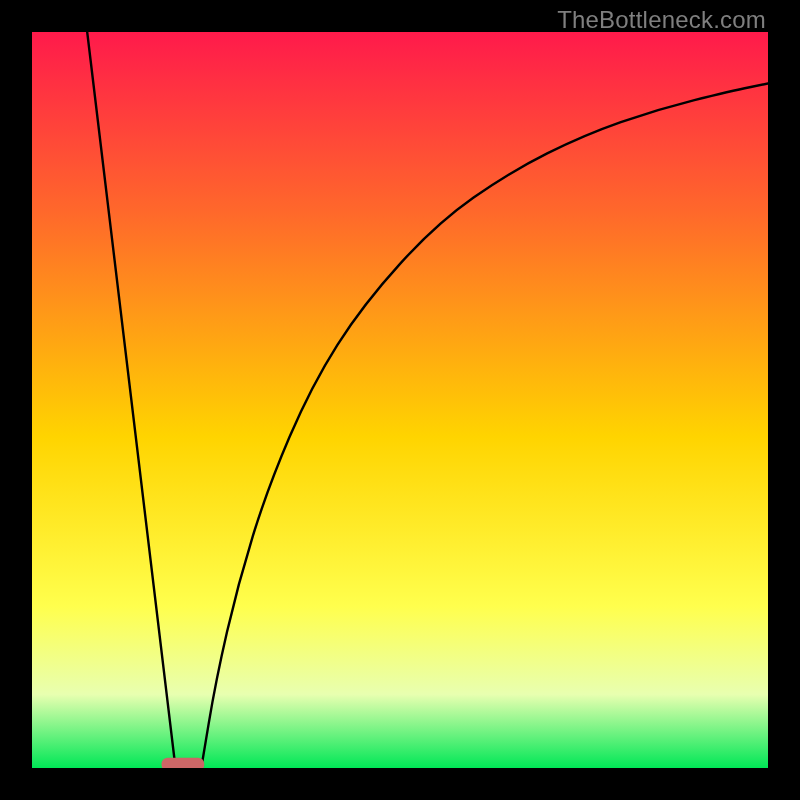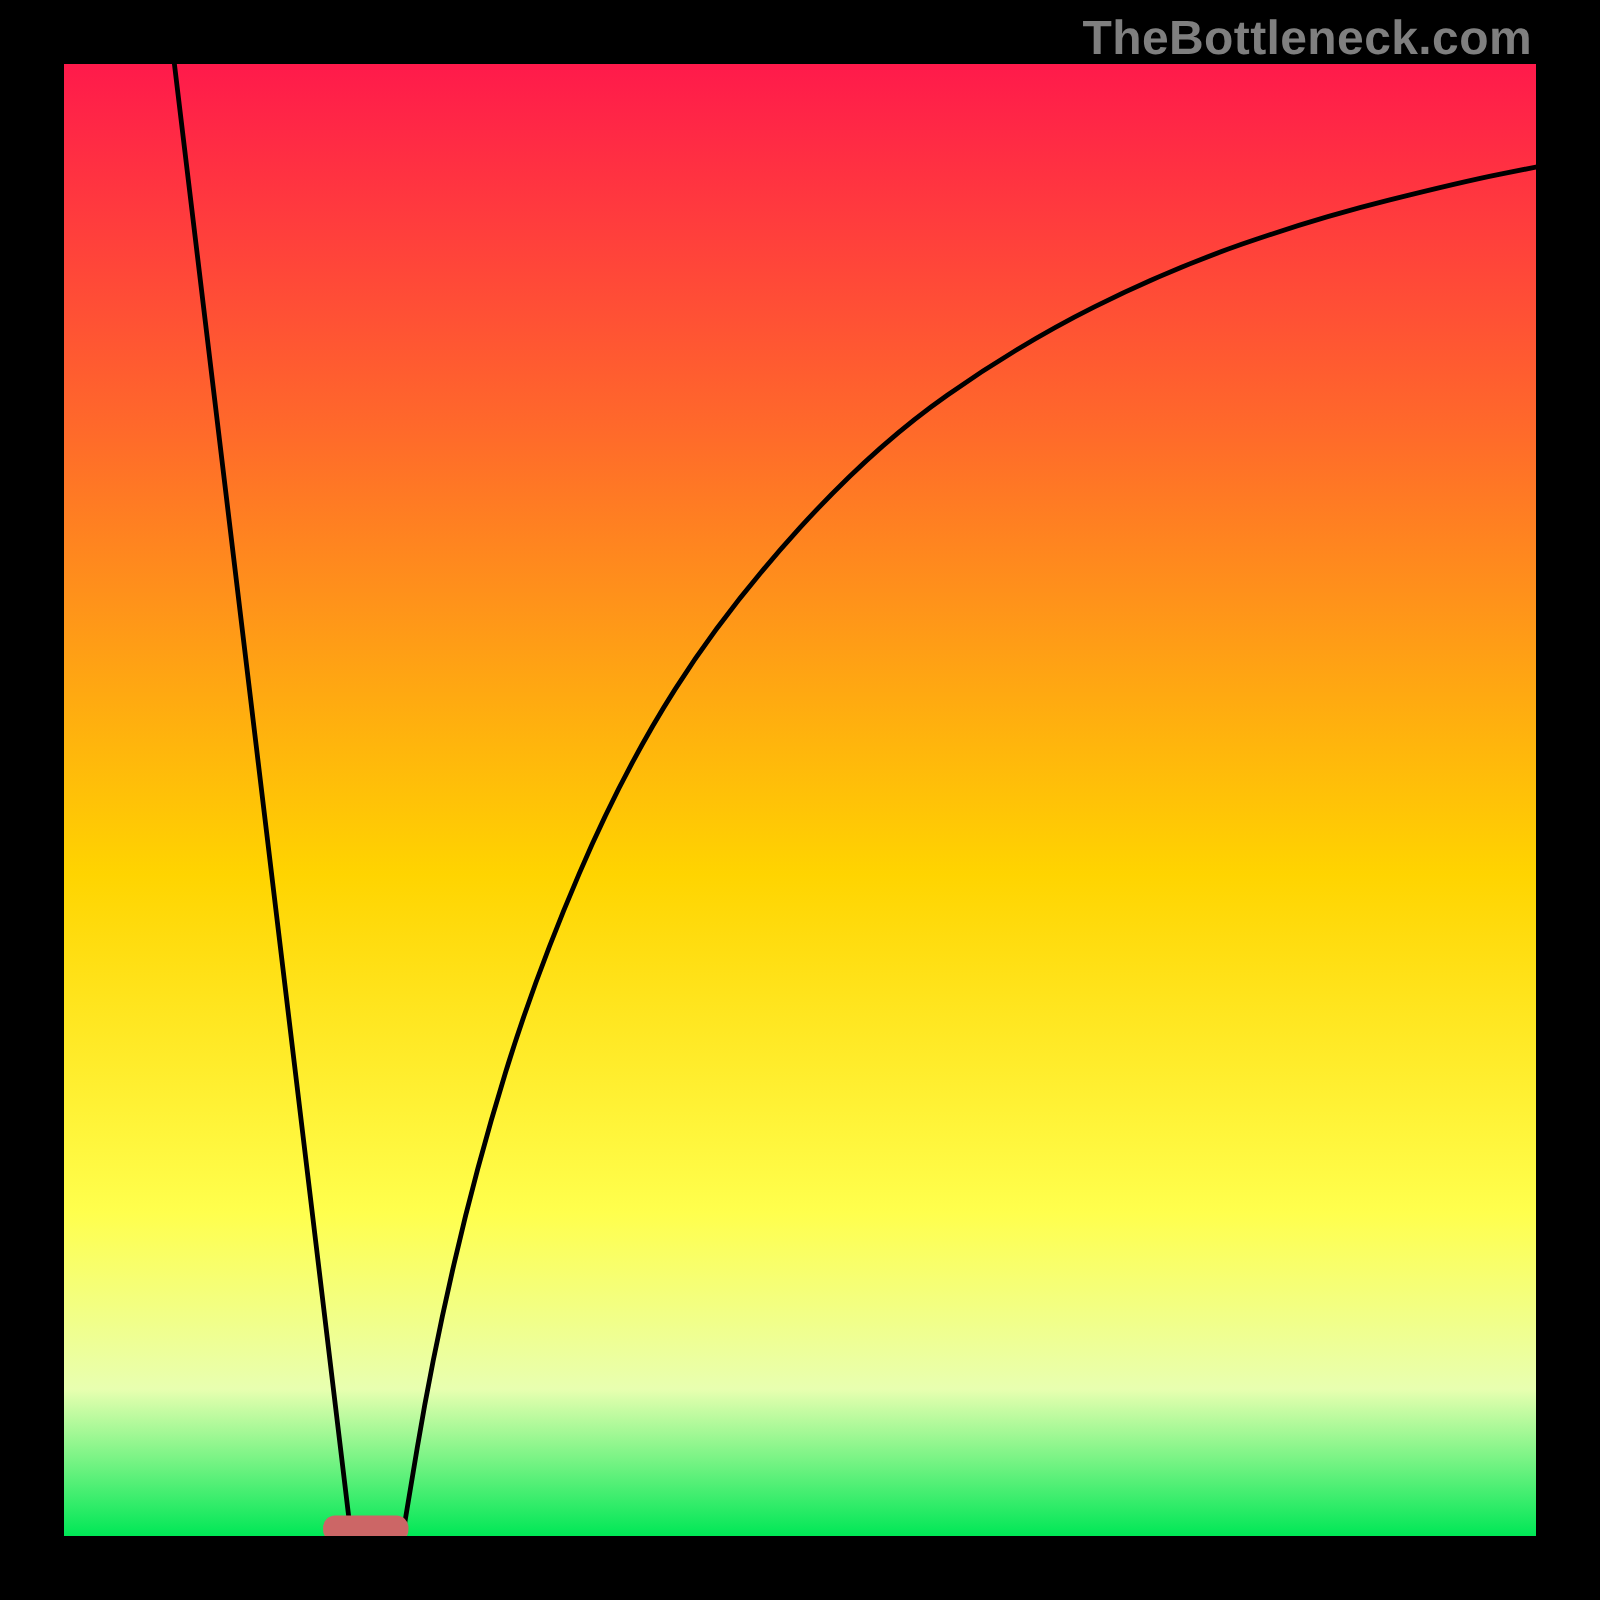--- a/index.html
+++ b/index.html
@@ -38,21 +38,21 @@
     left: 0;
     top: 0;
   }
   .watermark {
     position: absolute;
     top: 6px;
     right: 34px;
     color: #7f7f7f;
     font-size: 24px;
     letter-spacing: 0.2px;
-    font-weight: 700;
+    font-weight: 400;
   }
 </style>
 </head>
 <body>
 
 <div class="frame">
 
   <div class="plot-area">
 
     <svg class="gradient" width="736" height="736" viewBox="0 0 736 736">

